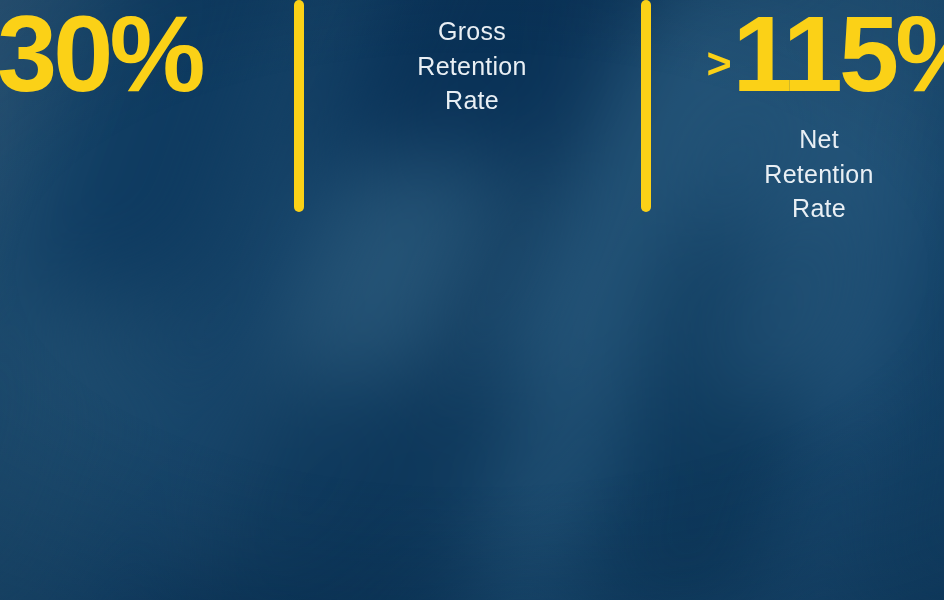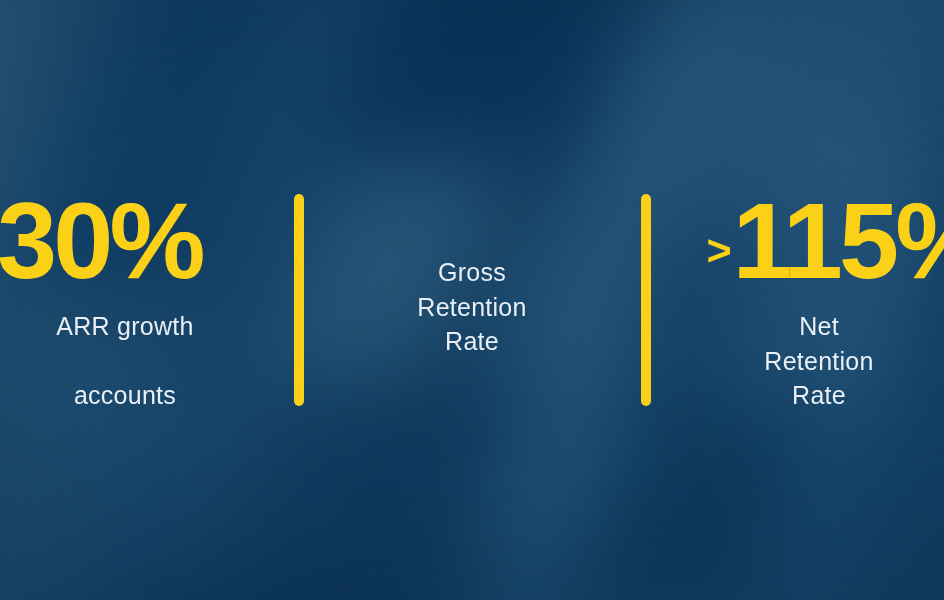--- a/index.html
+++ b/index.html
@@ -48,21 +48,20 @@
     inset: 0;
     background:
       radial-gradient(120% 90% at 50% 45%, rgba(10,45,76,0) 40%, rgba(8,38,66,.45) 100%);
   }
 
   
   .stats {
     position: absolute;
     inset: 0;
     display: flex;
-    align-items: center;
     justify-content: center;
   }
 
   .stat {
     position: relative;
     width: 283px;
     flex: 0 0 283px;
     text-align: center;
     color: #e9eff4;
   }
@@ -131,23 +130,22 @@
     <div class="shape s11"></div>
     <div class="shape s12"></div>
   </div>
   <div class="bg-vignette"></div>
 
   <div class="stats">
 
     <div class="stat stat-first">
       <span class="stat-value"><span class="gt"></span><span>30%</span></span>
       <span class="stat-label">
-        <span>ARR growth</span><br>
         <br>
-        <span>accounts</span>
+        <br>
       </span>
     </div>
 
     <div class="divider"></div>
 
     <div class="stat">
       <span class="stat-label">
         <span>Gross</span><br>
         <span>Retention</span><br>
         <span>Rate</span>

